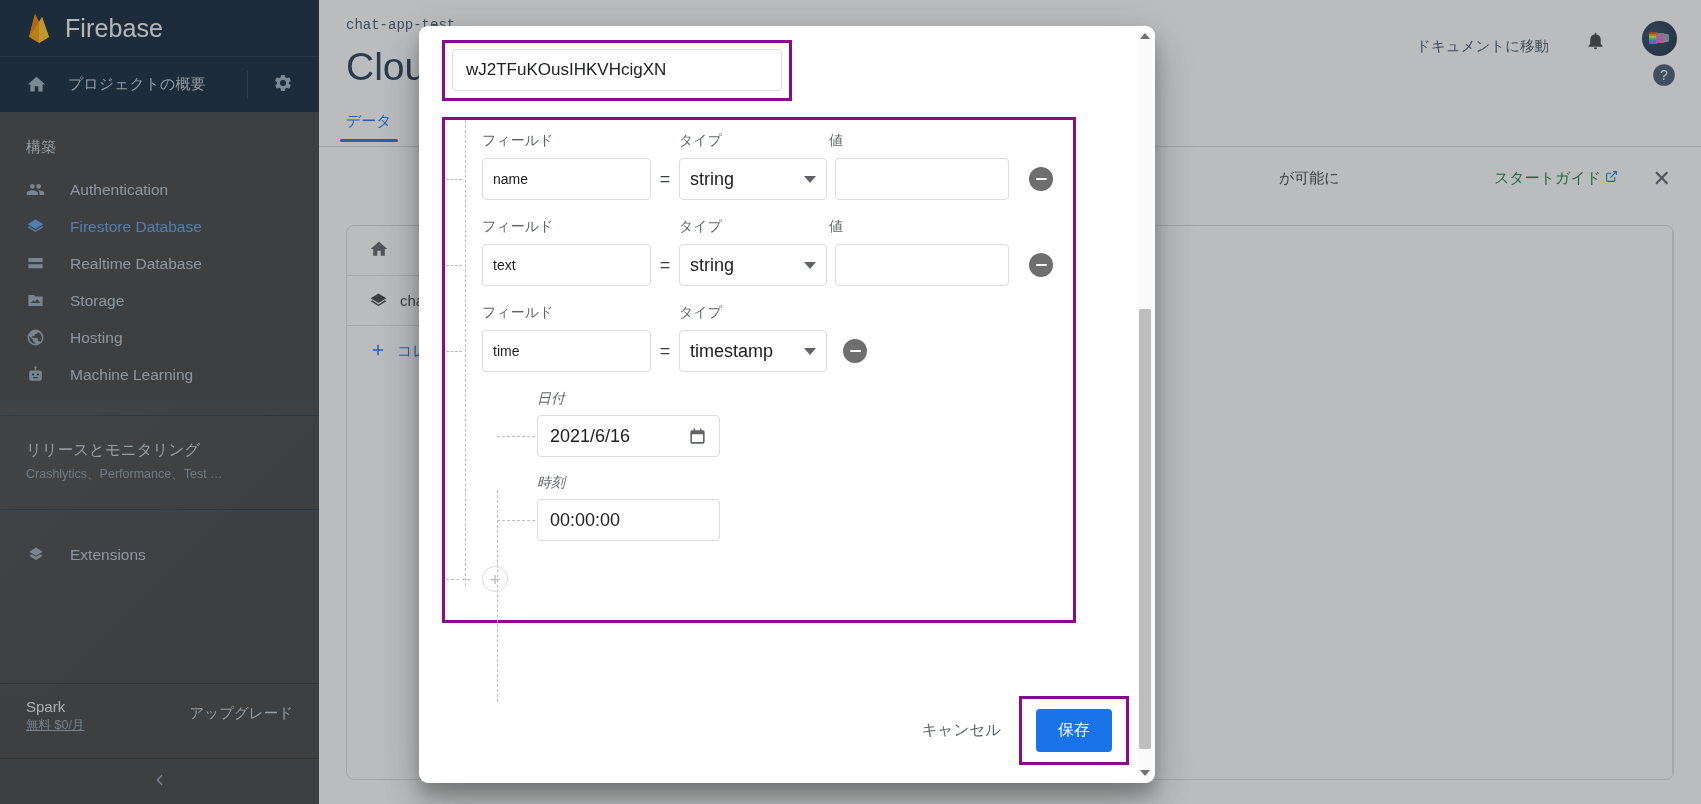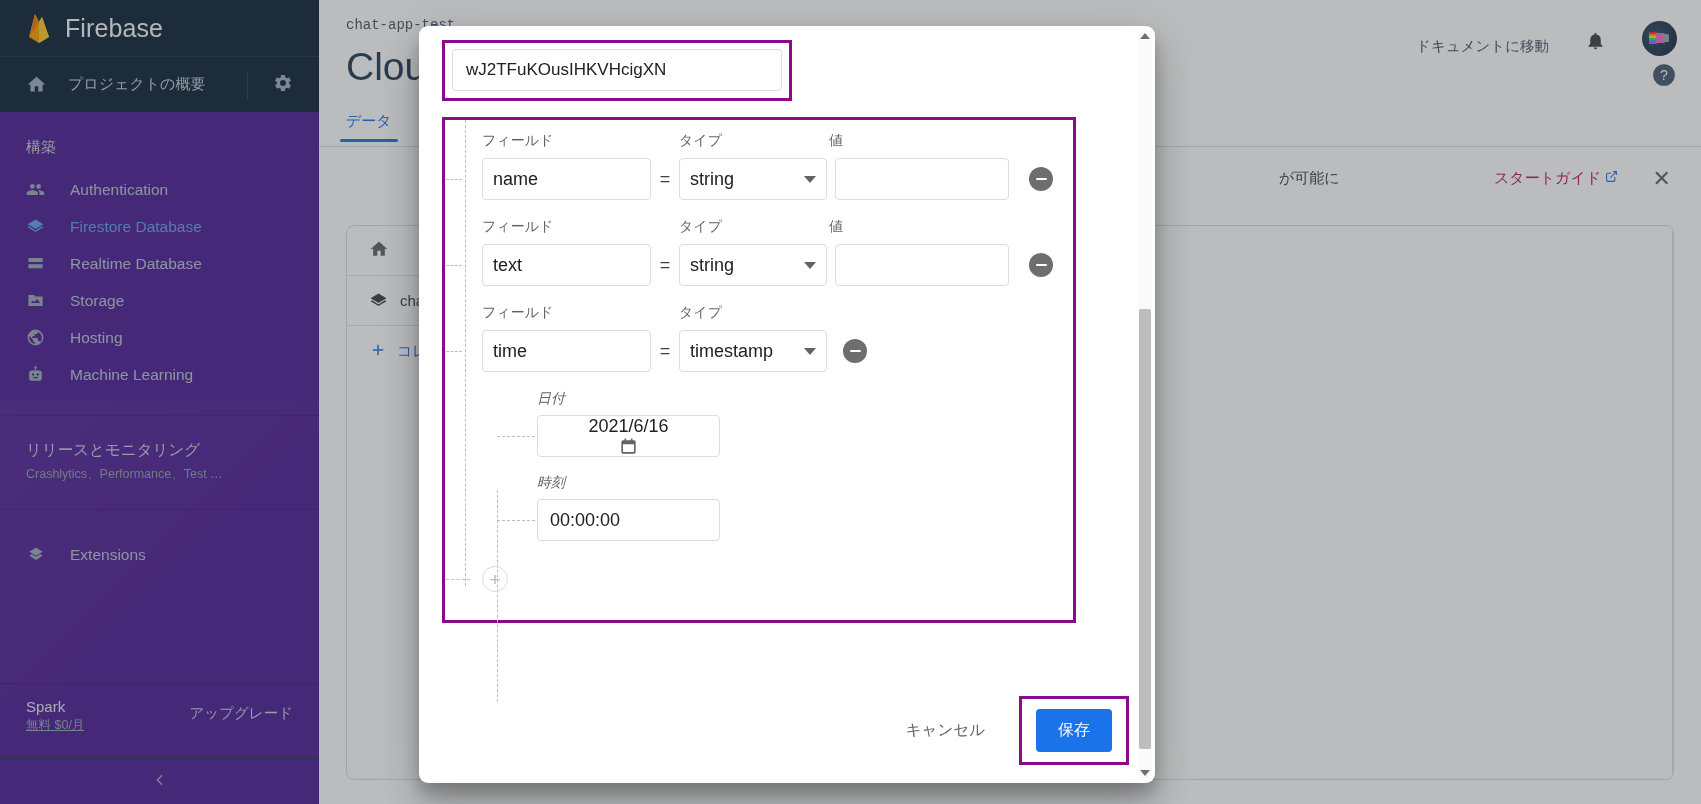--- a/index.html
+++ b/index.html
@@ -8,21 +8,21 @@
     overflow: hidden;
     font-family: "Liberation Sans", "DejaVu Sans", sans-serif;
     background: #fff;
   }
   .app { position: relative; width: 1701px; height: 804px; }
 
   
   .sidebar {
     position: absolute; left: 0; top: 0;
     width: 319px; height: 804px;
-    background: #4c1d95;
+    background: #404040;
     color: #cfd8e3;
     overflow: hidden;
   }
   .sidebar::before{
     content:""; position:absolute; left:0; top:400px; width:319px; height:300px;
     background: linear-gradient(135deg, rgba(255,255,255,.035) 0%, rgba(255,255,255,0) 60%);
     pointer-events:none;
   }
   .fb-brand {
     height: 56px; display: flex; align-items: center; gap: 13px;
@@ -90,21 +90,21 @@
   .page-title { position:absolute; left:27px; top: 45px; font-size: 39px; color:#1f3b55; font-weight:400;}
   .helpbtn { position:absolute; right: 24px; top: 62px; width:26px; height:26px; }
 
   .tabs { position:absolute; left: 27px; top: 112px; display:flex; gap:30px; }
   .tab { font-size: 15px; color:#1a73e8; padding-bottom: 11px; position:relative; }
   .tab.active::after{content:"";position:absolute;left:-6px;right:-6px;bottom:0;height:3px;background:#1a73e8;border-radius:2px;}
   .tabs-line { position:absolute; left:0; right:0; top: 146px; height:1px; background:#dadce0;}
 
   .banner { position:absolute; left:0; right:0; top:147px; height:63px; display:flex; align-items:center; }
   .banner-text { font-size:15px; color:#3c4043; position:absolute; left: 960px;}
-  .banner-link { position:absolute; left:1175px; font-size:15px; color:#be185d; }
+  .banner-link { position:absolute; left:1175px; font-size:15px; color:#15803d; }
   .banner-x { position:absolute; right: 30px; font-size:22px; color:#5f6368;}
 
   .content-card {
     position:absolute; left: 27px; right: 27px; top: 225px; bottom: 24px;
     border:1px solid #dadce0; border-radius:8px; overflow:hidden; background:#fff;
   }
   .panes { display:flex; height:100%; }
   .pane { border-right:1px solid #e0e0e0; }
   .pane-head { height:50px; display:flex; align-items:center; padding-left:22px; border-bottom:1px solid #e0e0e0;}
   .pane-row { height:50px; display:flex; align-items:center; padding-left:22px; border-bottom:1px solid #e0e0e0; font-size:15px; color:#3c4043;}
@@ -142,21 +142,21 @@
   .lab-type { width: 150px; }
   .lab-val { width: 120px; }
 
   .row-inputs { display:flex; align-items:center; padding-left: 37px; position:relative; height: 50px; }
   .row-inputs::before{
     content:""; position:absolute; left: 1px; top: 50%; width: 16px; height:0;
     border-top:1px dashed #bdbdbd;
   }
   .fin {
     width: 169px; height: 42px; border:1px solid #dadce0; border-radius:4px;
-    font-size: 18px; color:#202124; padding: 0 10px; background:#fff;
+    font-size: 14px; color:#202124; padding: 0 10px; background:#fff;
     font-family:"Liberation Sans", sans-serif;
   }
   .eq { width: 28px; text-align:center; font-size: 18px; color:#3c4043; }
   .sel {
     width: 148px; height: 42px; border:1px solid #dadce0; border-radius:4px;
     font-size: 18px; color:#202124; padding: 0 10px; background:#fff;
     display:flex; align-items:center; justify-content:space-between;
   }
   .caret-dn { width:0;height:0;border-left:6px solid transparent;border-right:6px solid transparent;border-top:7px solid #5f6368;}
   .vin {
@@ -170,37 +170,37 @@
   .minus i { display:block; width:11px; height:2.5px; background:#fff; border-radius:1px;}
 
   .sub-block { padding-left: 70px; margin-top: 14px; position:relative; }
   .sub-lab { font-size:14px; color:#5f6368; height: 22px; padding-left: 22px; font-style: italic;}
   .sub-input-row { position:relative; display:flex; align-items:center; padding-left:22px; height: 48px;}
   .sub-input-row::before{
     content:""; position:absolute; left: -18px; top:50%; width: 38px; height:0; border-top:1px dashed #bdbdbd;
   }
   .dt {
     width: 183px; height: 42px; border:1px solid #dadce0; border-radius:4px;
-    font-size: 18px; color:#202124; padding: 0 12px; background:#fff;
-    display:flex; align-items:center; justify-content:space-between;flex-direction:column;
+    font-size: 18px; color:#202124; padding: 16px 12px; background:#fff;
+    display:flex; align-items:center; justify-content:space-between;
   }
   .cal { width:19px;height:19px; }
   .tm {
     width: 183px; height: 42px; border:1px solid #dadce0; border-radius:4px;
     font-size: 18px; color:#202124; padding: 0 12px; background:#fff; display:flex; align-items:center;
   }
 
   .add-row { position:relative; padding-left: 37px; margin-top: 22px; height: 26px;}
   .add-row::before{content:""; position:absolute;left:1px;top:50%;width:24px;border-top:1px dashed #bdbdbd;}
   .plus {
     width:26px;height:26px;border-radius:50%;border:1px solid #dadce0;
     display:flex;align-items:center;justify-content:center;color:#bdbdbd;font-size:19px;line-height:1;
   }
 
-  .footer { position:absolute; right: 26px; bottom: 18px; display:flex; align-items:center; gap: 20px;}
+  .footer { position:absolute; right: 26px; bottom: 18px; display:flex; align-items:center; gap: 4px;}
   .cancel { font-size: 15.5px; color:#5f6368; padding: 10px 14px; }
   .save-hl { border: 3px solid #8b0a8b; padding: 10px 14px; }
   .save {
     background:#1a73e8; color:#fff; border:none; border-radius:4px;
     font-size:16px; padding: 11px 22px; font-family:"Liberation Sans", sans-serif;
   }
 
   .mscroll { position:absolute; right:3px; top:5px; width:14px; bottom:5px; background:#fafafa; z-index:60;}
   .mscroll .thumb { position:absolute; left:1px; top: 278px; width:12px; height: 440px; background:#bdbdbd; border-radius:2px;}
   .mscroll .ar { position:absolute; left:2px; width:0;height:0; border-left:5px solid transparent;border-right:5px solid transparent;}

